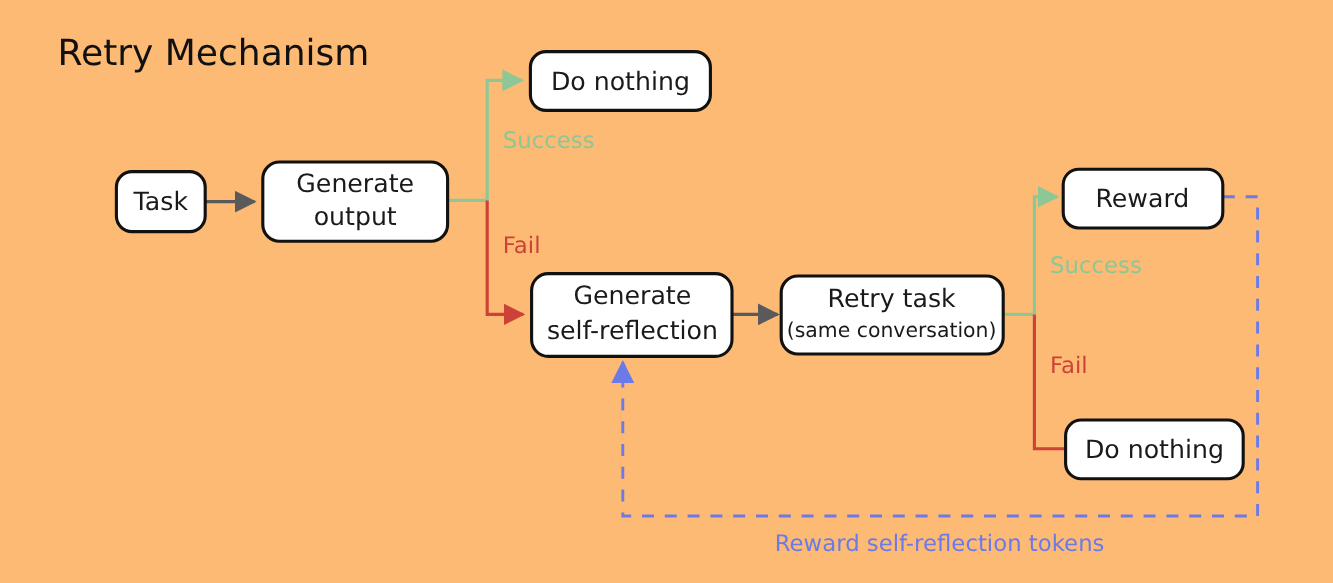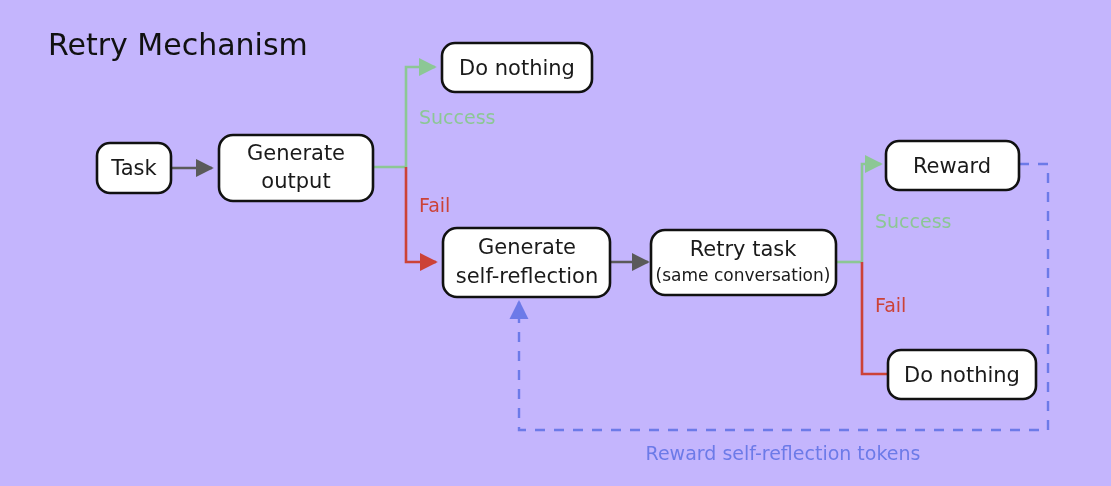--- a/index.html
+++ b/index.html
@@ -10,21 +10,21 @@
   body {
     width: 1111px;
     height: 486px;
     font-family: "DejaVu Sans", sans-serif;
     overflow: hidden;
   }
   #diagram-root {
     position: relative;
     width: 1111px;
     height: 486px;
-    background: #c4b5fd;
+    background: #fdba74;
   }
   #flow-svg {
     position: absolute;
     top: 0;
     left: 0;
     width: 1111px;
     height: 486px;
     display: block;
   }
   .node-box {

